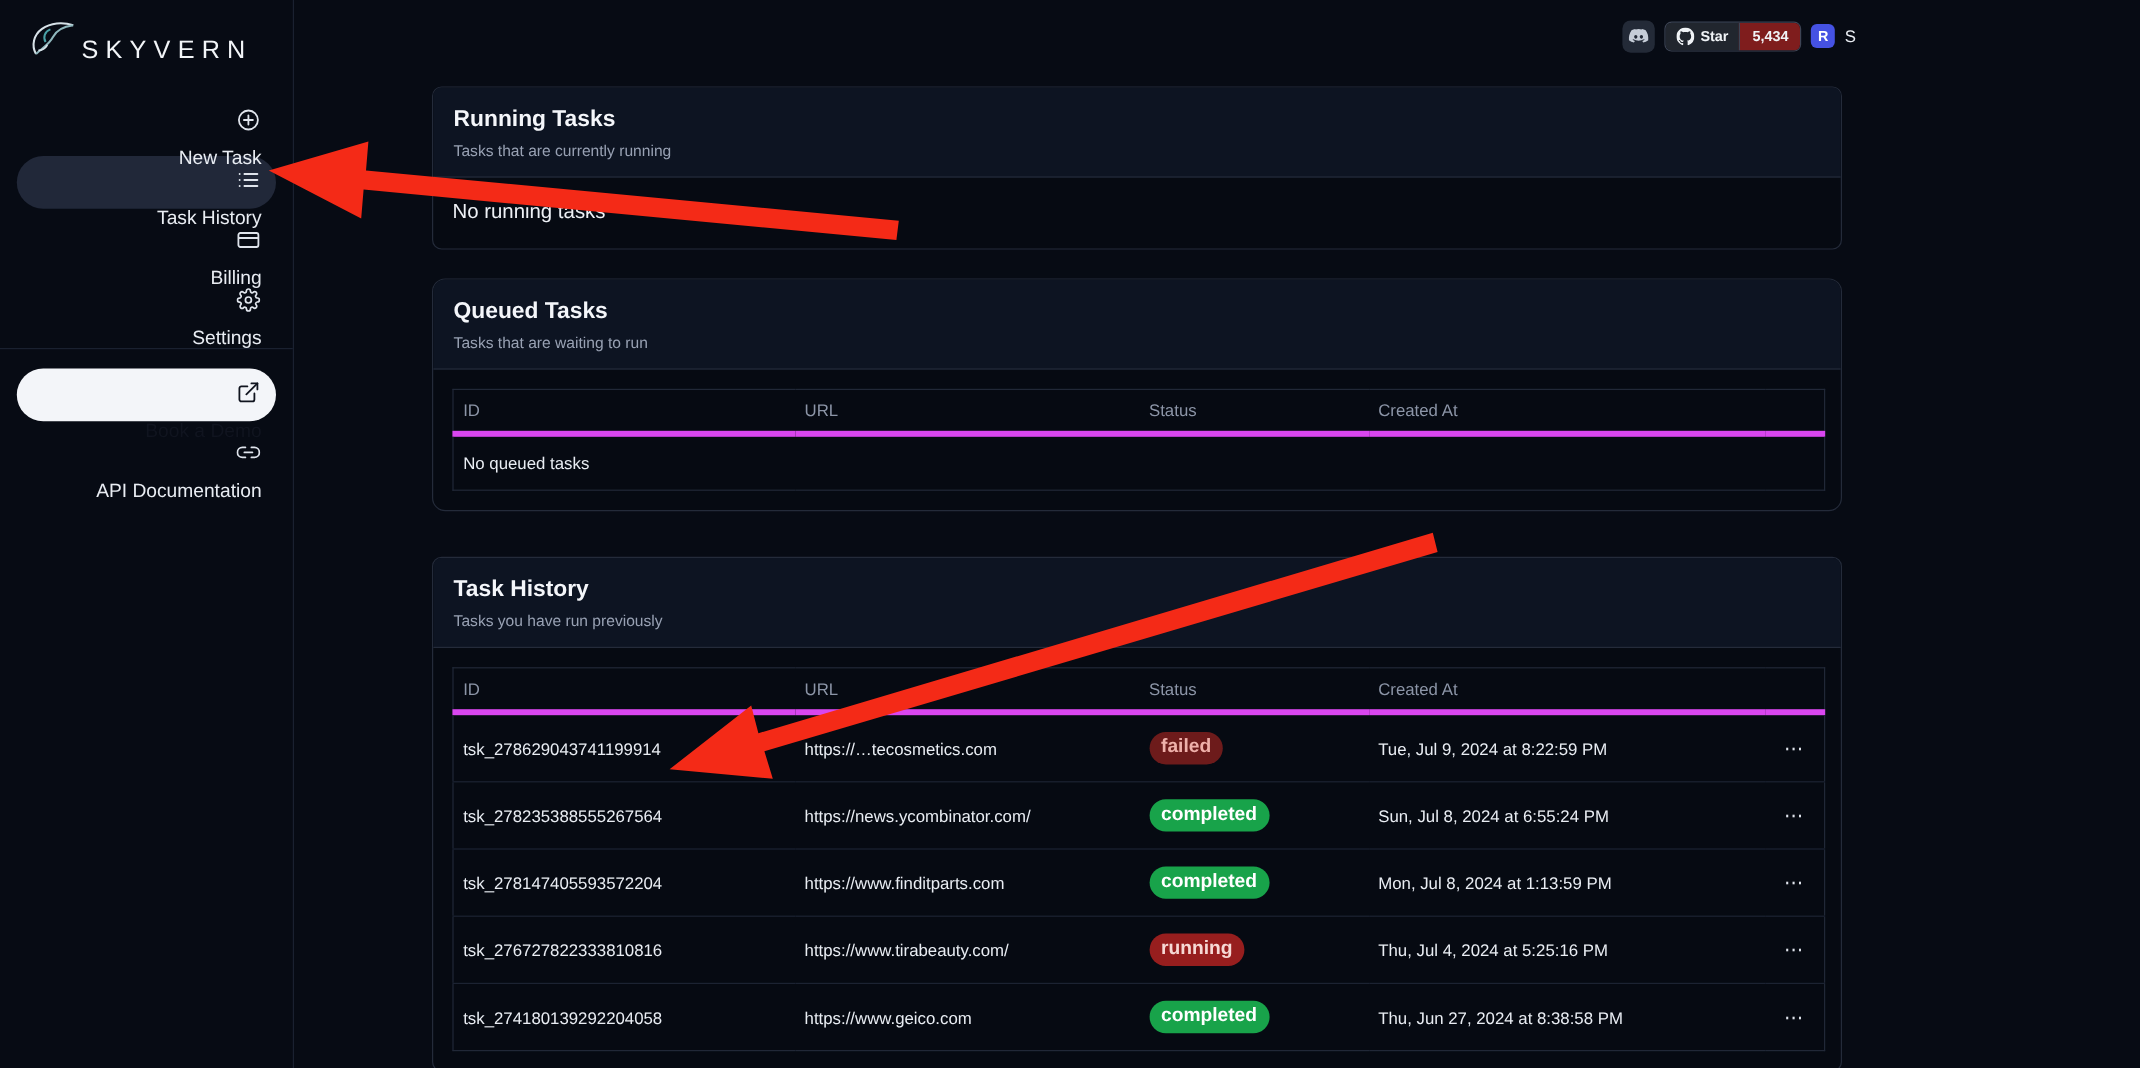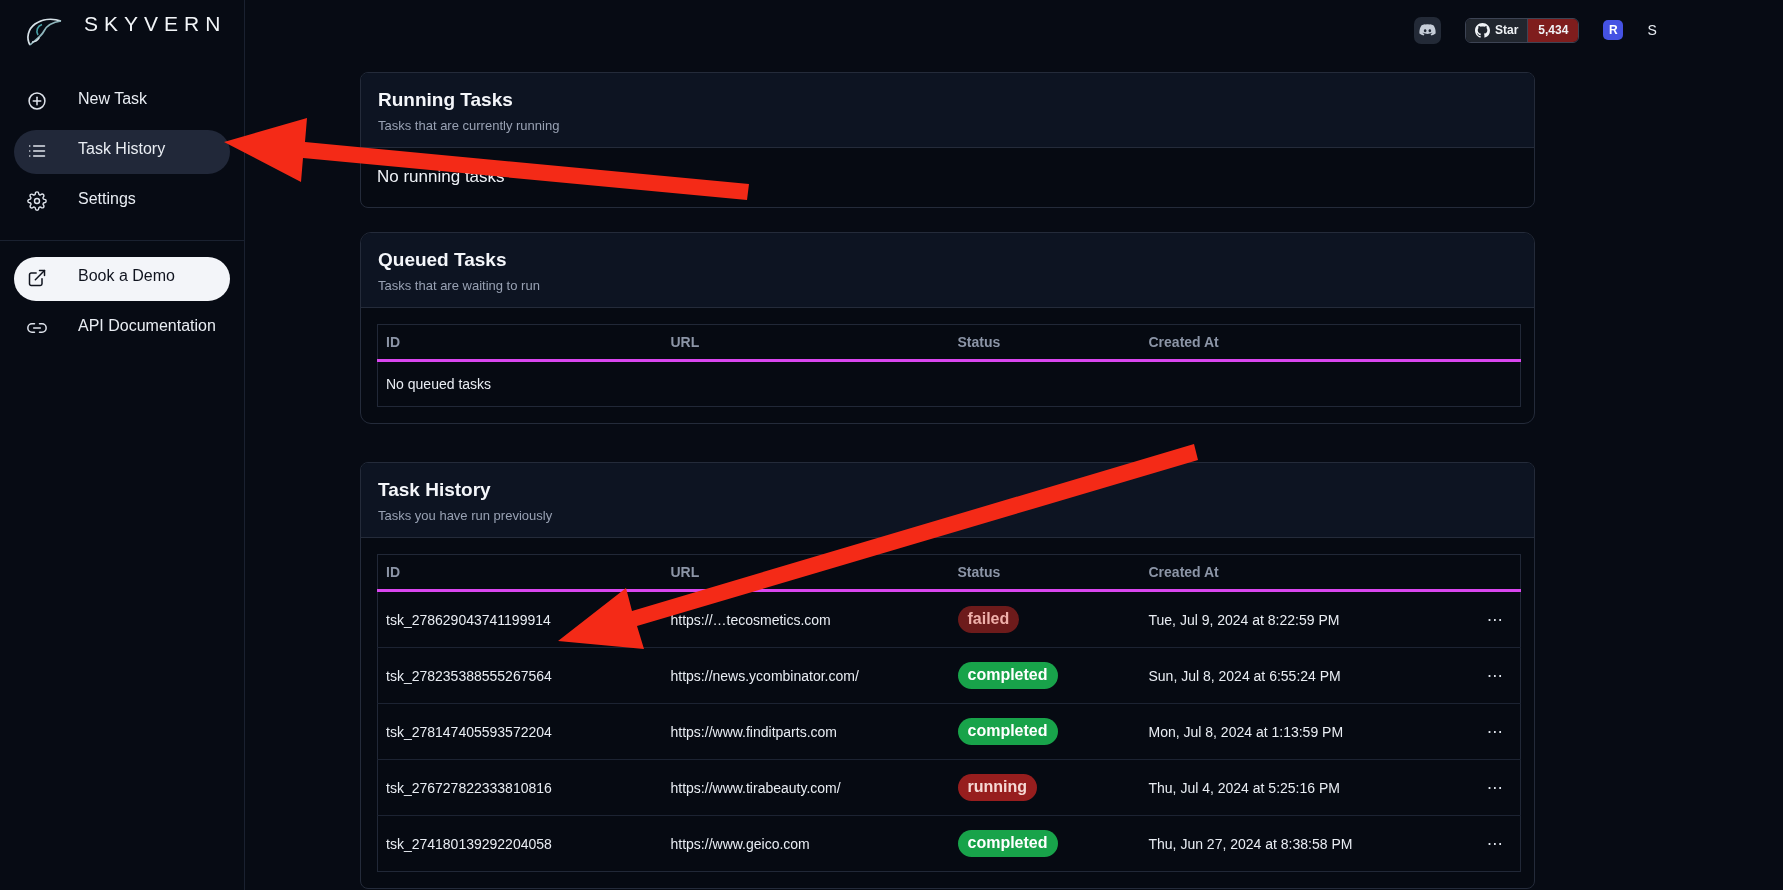--- a/index.html
+++ b/index.html
@@ -10,38 +10,38 @@
     font-family:"Liberation Sans", "DejaVu Sans", sans-serif;
     position:relative;
   }
 
   
   .sidebar {
     position:fixed; left:0; top:0; bottom:0; width:245px;
     background:#070b14; border-right:1px solid #1a2130;
     z-index:5;
   }
-  .logo { display:flex; align-items:flex-start; gap:16px; padding:12px 10px 8px 22px; }
+  .logo { display:flex; align-items:flex-end; gap:0; padding:12px 10px 8px 22px; }
   .brand-text { font-size:21px; font-weight:500; letter-spacing:6px; color:#f2f5f8; }
   .nav { margin-top:18px; }
   .nav-item {
-    display:flex; align-items:flex-start; gap:30px;
+    display:flex; align-items:flex-end; gap:14px;
     margin:6px 14px; padding:10px 12px; height:44px;
-    border-radius:24px; font-size:16px; color:#e9edf3; cursor:pointer;
+    border-radius:24px; font-size:16px; color:#e9edf3; cursor:pointer;flex-direction:column;
   }
   .nav-item .icn { width:22px; height:22px; display:flex; align-items:center; justify-content:center; color:#dfe4ec; }
   .nav-item.active { background:#212839; }
   .nav-item.cta { background:#f3f5f9; color:#10141f; font-weight:500; }
   .nav-item.cta .icn { color:#10141f; }
   .side-divider { height:1px; background:#1a2130; margin:16px 0; }
 
   
   .topbar {
-    position:absolute; top:16px; left:1414px; height:28px;
-    display:flex; align-items:center; gap:24px; z-index:5;
+    position:absolute; top:16px; left:1352px; height:28px;
+    display:flex; align-items:center; gap:8px; z-index:5;
   }
   .discord-tile {
     width:27px; height:27px; border-radius:7px; background:#232a37;
     display:flex; align-items:center; justify-content:center; cursor:pointer;
   }
   .gh {
     display:flex; align-items:stretch; border:1px solid #3d4454; border-radius:6px;
     overflow:hidden; font-size:12px; font-weight:700; color:#f0f3f6; cursor:pointer;
   }
   .gh-left { display:flex; align-items:center; gap:5px; padding:4px 9px; background:#21262e; }
@@ -67,22 +67,22 @@
   table.data-table {
     width:100%; border-collapse:collapse; table-layout:fixed;
     border:1px solid #212837;
   }
   col.c-id      { width:285px; }
   col.c-url     { width:287px; }
   col.c-status  { width:191px; }
   col.c-created { width:330px; }
   col.c-act     { width:50px; }
   .data-table th {
-    text-align:left; font-weight:700; color:#8c95a7; font-size:14px;
-    padding:9px 8px; border-bottom:3px solid #d946ef;
+    text-align:left; font-weight:400; color:#8c95a7; font-size:14px;
+    padding:9px 8px; border-bottom:5px solid #d946ef;
   }
   .data-table td {
     font-size:14px; color:#e9edf3; padding:14px 8px;
     border-bottom:1px solid #1c2332; white-space:nowrap; overflow:hidden;
   }
   .data-table tr:last-child td { border-bottom:none; }
   td.act { text-align:center; color:#dfe4ec; font-size:16px; letter-spacing:1px; cursor:pointer; }
 
   .badge {
     display:inline-block; padding:3px 10px 4px; border-radius:999px;
@@ -127,20 +127,29 @@
         <svg width="20" height="20" viewBox="0 0 24 24" fill="none" stroke="currentColor" stroke-width="1.8" stroke-linecap="round">
             <line x1="8" y1="6" x2="21" y2="6"></line>
             <line x1="8" y1="12" x2="21" y2="12"></line>
             <line x1="8" y1="18" x2="21" y2="18"></line>
             <line x1="3.2" y1="6" x2="3.3" y2="6"></line>
             <line x1="3.2" y1="12" x2="3.3" y2="12"></line>
             <line x1="3.2" y1="18" x2="3.3" y2="18"></line>
           </svg>
       </span>
       <span>Task History</span>
+    </div>
+    <div class="nav-item">
+      <span class="icn">
+        <svg width="20" height="20" viewBox="0 0 24 24" fill="none" stroke="currentColor" stroke-width="1.8">
+            <rect x="2" y="5" width="20" height="14" rx="2"></rect>
+            <line x1="2" y1="10" x2="22" y2="10"></line>
+          </svg>
+      </span>
+      <span>Billing</span>
     </div>
     <div class="nav-item">
       <span class="icn">
         <svg width="20" height="20" viewBox="0 0 24 24" fill="none" stroke="currentColor" stroke-width="1.7">
             <circle cx="12" cy="12" r="3"></circle>
             <path d="M19.4 15a1.65 1.65 0 0 0 .33 1.82l.06.06a2 2 0 0 1 0 2.83 2 2 0 0 1-2.83 0l-.06-.06a1.65 1.65 0 0 0-1.82-.33 1.65 1.65 0 0 0-1 1.51V21a2 2 0 0 1-2 2 2 2 0 0 1-2-2v-.09A1.65 1.65 0 0 0 9 19.4a1.65 1.65 0 0 0-1.82.33l-.06.06a2 2 0 0 1-2.83 0 2 2 0 0 1 0-2.83l.06-.06a1.65 1.65 0 0 0 .33-1.82 1.65 1.65 0 0 0-1.51-1H3a2 2 0 0 1-2-2 2 2 0 0 1 2-2h.09A1.65 1.65 0 0 0 4.6 9a1.65 1.65 0 0 0-.33-1.82l-.06-.06a2 2 0 0 1 0-2.83 2 2 0 0 1 2.83 0l.06.06a1.65 1.65 0 0 0 1.82.33H9a1.65 1.65 0 0 0 1-1.51V3a2 2 0 0 1 2-2 2 2 0 0 1 2 2v.09a1.65 1.65 0 0 0 1 1.51 1.65 1.65 0 0 0 1.82-.33l.06-.06a2 2 0 0 1 2.83 0 2 2 0 0 1 0 2.83l-.06.06a1.65 1.65 0 0 0-.33 1.82V9a1.65 1.65 0 0 0 1.51 1H21a2 2 0 0 1 2 2 2 2 0 0 1-2 2h-.09a1.65 1.65 0 0 0-1.51 1z"></path>
           </svg>
       </span>
       <span>Settings</span>
     </div>

